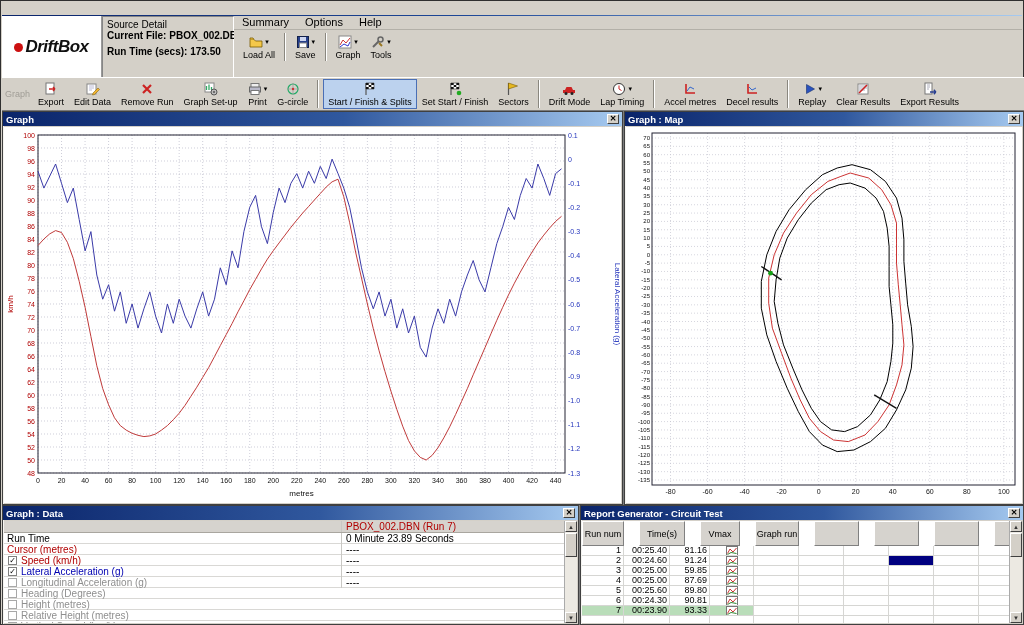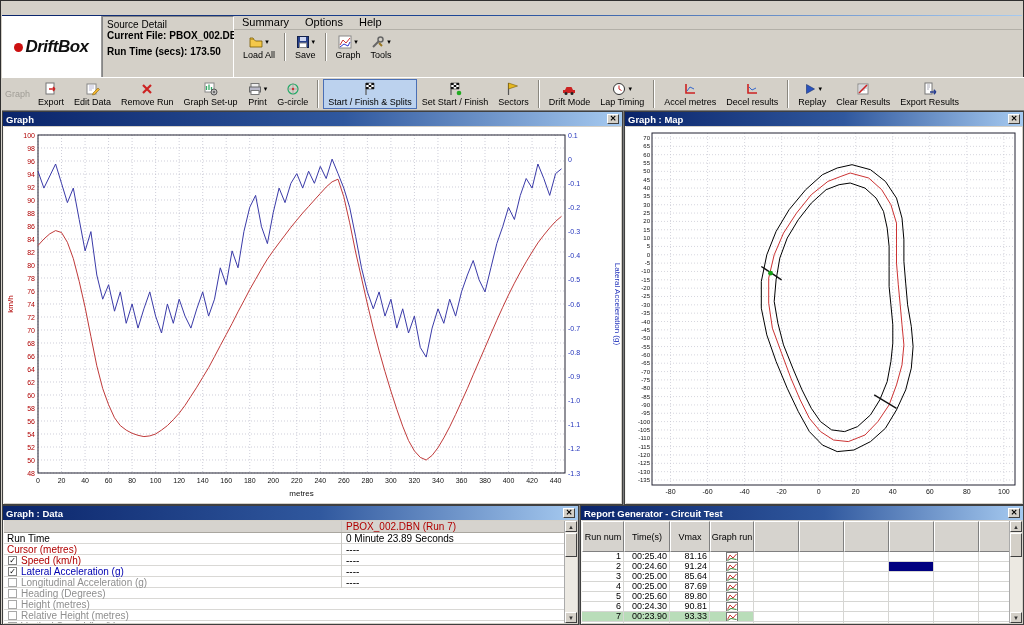--- a/index.html
+++ b/index.html
@@ -69,21 +69,21 @@
   .dt-row { display:flex; height:11px; border-bottom:1px solid #d9d8d5; font-size:10px; align-items:center; }
   .dt-head { height:12px; background:#d6d3ce; border-bottom:1px solid #a9a69f; }
   .dt-label { width:337px; padding-left:3px; display:flex; align-items:center; overflow:hidden; white-space:nowrap; }
   .dt-value { flex:1; padding-left:4px; border-left:1px solid #c9c8c4; overflow:hidden; white-space:nowrap; }
   .cb { width:9px; height:9px; border:1px solid #7f7f7f; background:#fff; display:inline-block;
     margin:0 4px 0 1px; font-size:8px; line-height:8px; text-align:center; color:#000; flex:none; }
   .cb.gray { border-color:#a8a8a8; }
 
   
   .report-body { position:absolute; left:1px; top:15px; right:14px; bottom:1px; background:#fff; overflow:hidden; }
-  .rt-head { display:flex; height:31px; }
+  .rt-head { display:flex; height:25px;gap:15px; }
   .rt-hcell { background:#d6d3ce; border:1px solid; border-color:#fff #808080 #808080 #fff;
     font-size:9px; display:flex; align-items:center; justify-content:center; overflow:hidden;
     white-space:nowrap; flex:none; }
   .rt-row { display:flex; height:10px; }
   .rt-cell { border-right:1px solid #d6d6d3; border-bottom:1px solid #d6d6d3; font-size:9px;
     line-height:9px; background:#fff; overflow:hidden; flex:none; display:flex; align-items:center; }
   .rt-cell.num { justify-content:flex-end; padding-right:2px; }
   .rt-cell.ctr { justify-content:center; }
   .rt-cell svg { display:block; }
 
@@ -776,21 +776,21 @@
             <div class="rt-cell " style="width: 45px;"></div>
             <div class="rt-cell " style="width: 45px;"></div>
             <div class="rt-cell " style="width: 45px;"></div>
             <div class="rt-cell " style="width: 45px; background: rgb(0, 0, 128);"></div>
             <div class="rt-cell " style="width: 45px;"></div>
             <div class="rt-cell " style="width: 45px;"></div>
           </div>
           <div class="rt-row">
             <div class="rt-cell num" style="width: 42px;">3</div>
             <div class="rt-cell num" style="width: 46px;">00:25.00</div>
-            <div class="rt-cell num" style="width: 40px;">85.64</div>
+            <div class="rt-cell num" style="width: 40px;">59.85</div>
             <div class="rt-cell ctr" style="width: 44px;">
               <span>
                 <svg width="12" height="10" viewBox="0 0 12 10">
                   <rect x="0.5" y="0.5" width="11" height="9" fill="#fff" stroke="#777"></rect>
                   <polyline points="1.5,7.5 4,3 7,6 10.5,2" fill="none" stroke="#c33"></polyline>
                   <polyline points="1.5,8.5 5,6.5 10.5,7.5" fill="none" stroke="#383"></polyline>
                 </svg>
               </span>
             </div>
             <div class="rt-cell " style="width: 45px;"></div>

